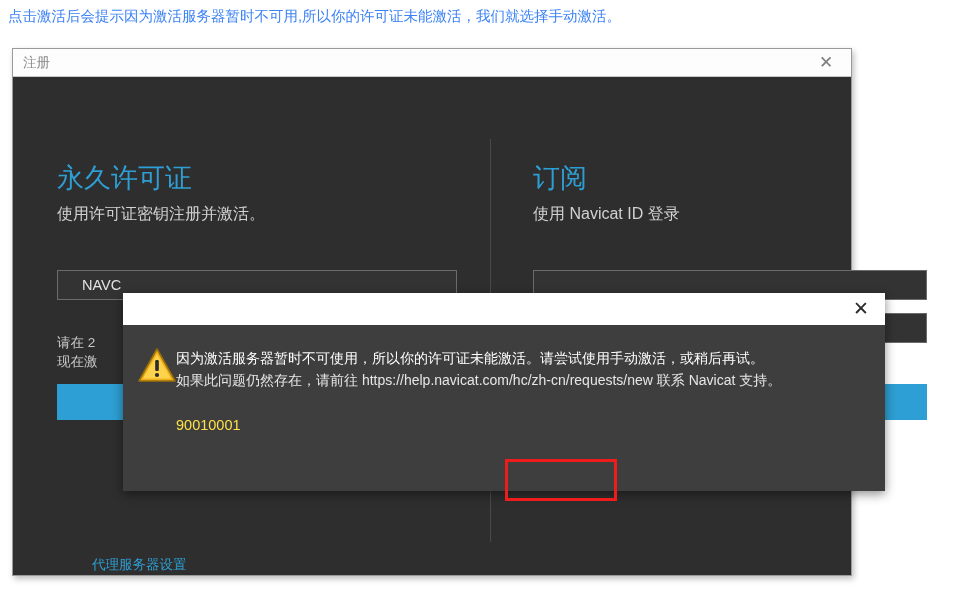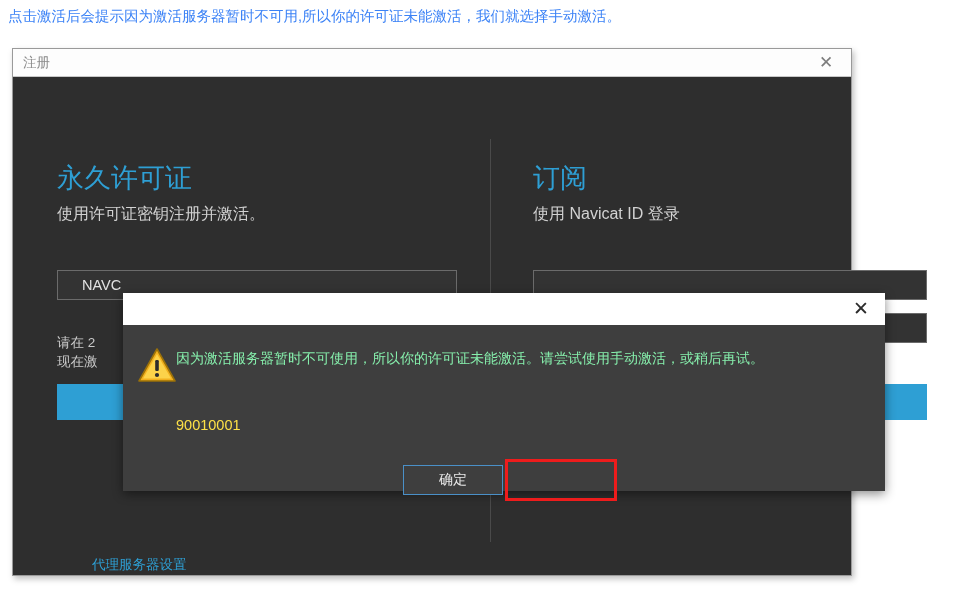--- a/index.html
+++ b/index.html
@@ -228,21 +228,21 @@
     height: 36px;
   }
 
   .modal-msg {
     position: absolute;
     left: 53px;
     top: 22px;
     width: 690px;
     font-size: 14px;
     line-height: 22px;
-    color: #86efac;
+    color: #ffffff;
     white-space: nowrap;
   }
   .modal-msg-line2 {
     position: absolute;
     left: 53px;
     top: 44px;
     width: 700px;
     font-size: 14px;
     line-height: 22px;
     color: #e6e6e6;
@@ -345,23 +345,23 @@
         <div class="modal-body">
 
           <svg class="warn-icon" viewBox="0 0 40 36">
             <polygon points="20,2 38,34 2,34" fill="#f2b01e" stroke="#9c7208" stroke-width="1.6" stroke-linejoin="round"></polygon>
             <polygon points="20,7 34,31.5 6,31.5" fill="#fcd34a" stroke="none"></polygon>
             <rect x="18.2" y="13" width="3.6" height="11" rx="1.2" fill="#2b2b2b"></rect>
             <circle cx="20" cy="28" r="2.1" fill="#2b2b2b"></circle>
           </svg>
 
           <div class="modal-msg">因为激活服务器暂时不可使用，所以你的许可证未能激活。请尝试使用手动激活，或稍后再试。</div>
+          <div class="modal-msg-line2">如果此问题仍然存在，请前往 https://help.navicat.com/hc/zh-cn/requests/new 联系 Navicat 支持。</div>
           <div class="modal-code">90010001</div>
 
-          <button class="modal-btn btn-ok">确定</button>
 
           <div class="annot-box"></div>
         </div>
       </div>
 
     </div>
   </div>
 </div>
 
 </body></html>

